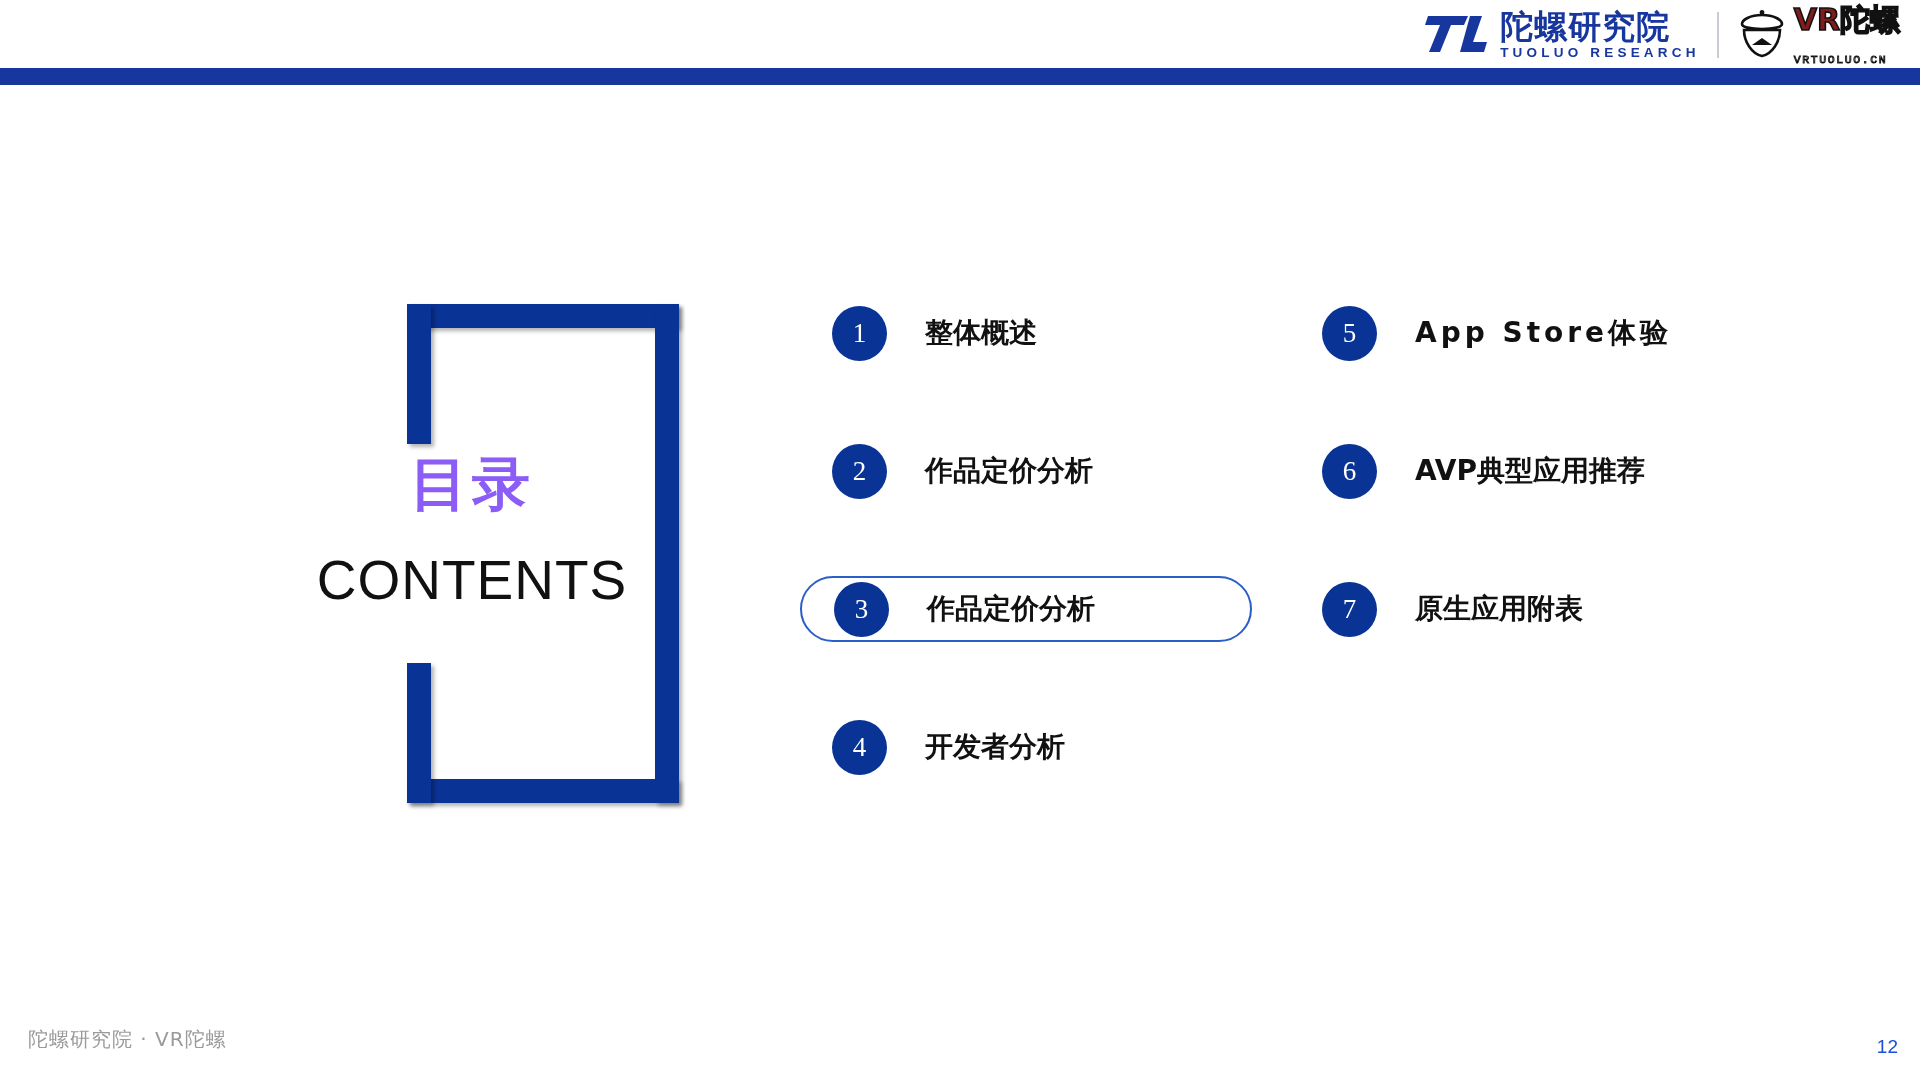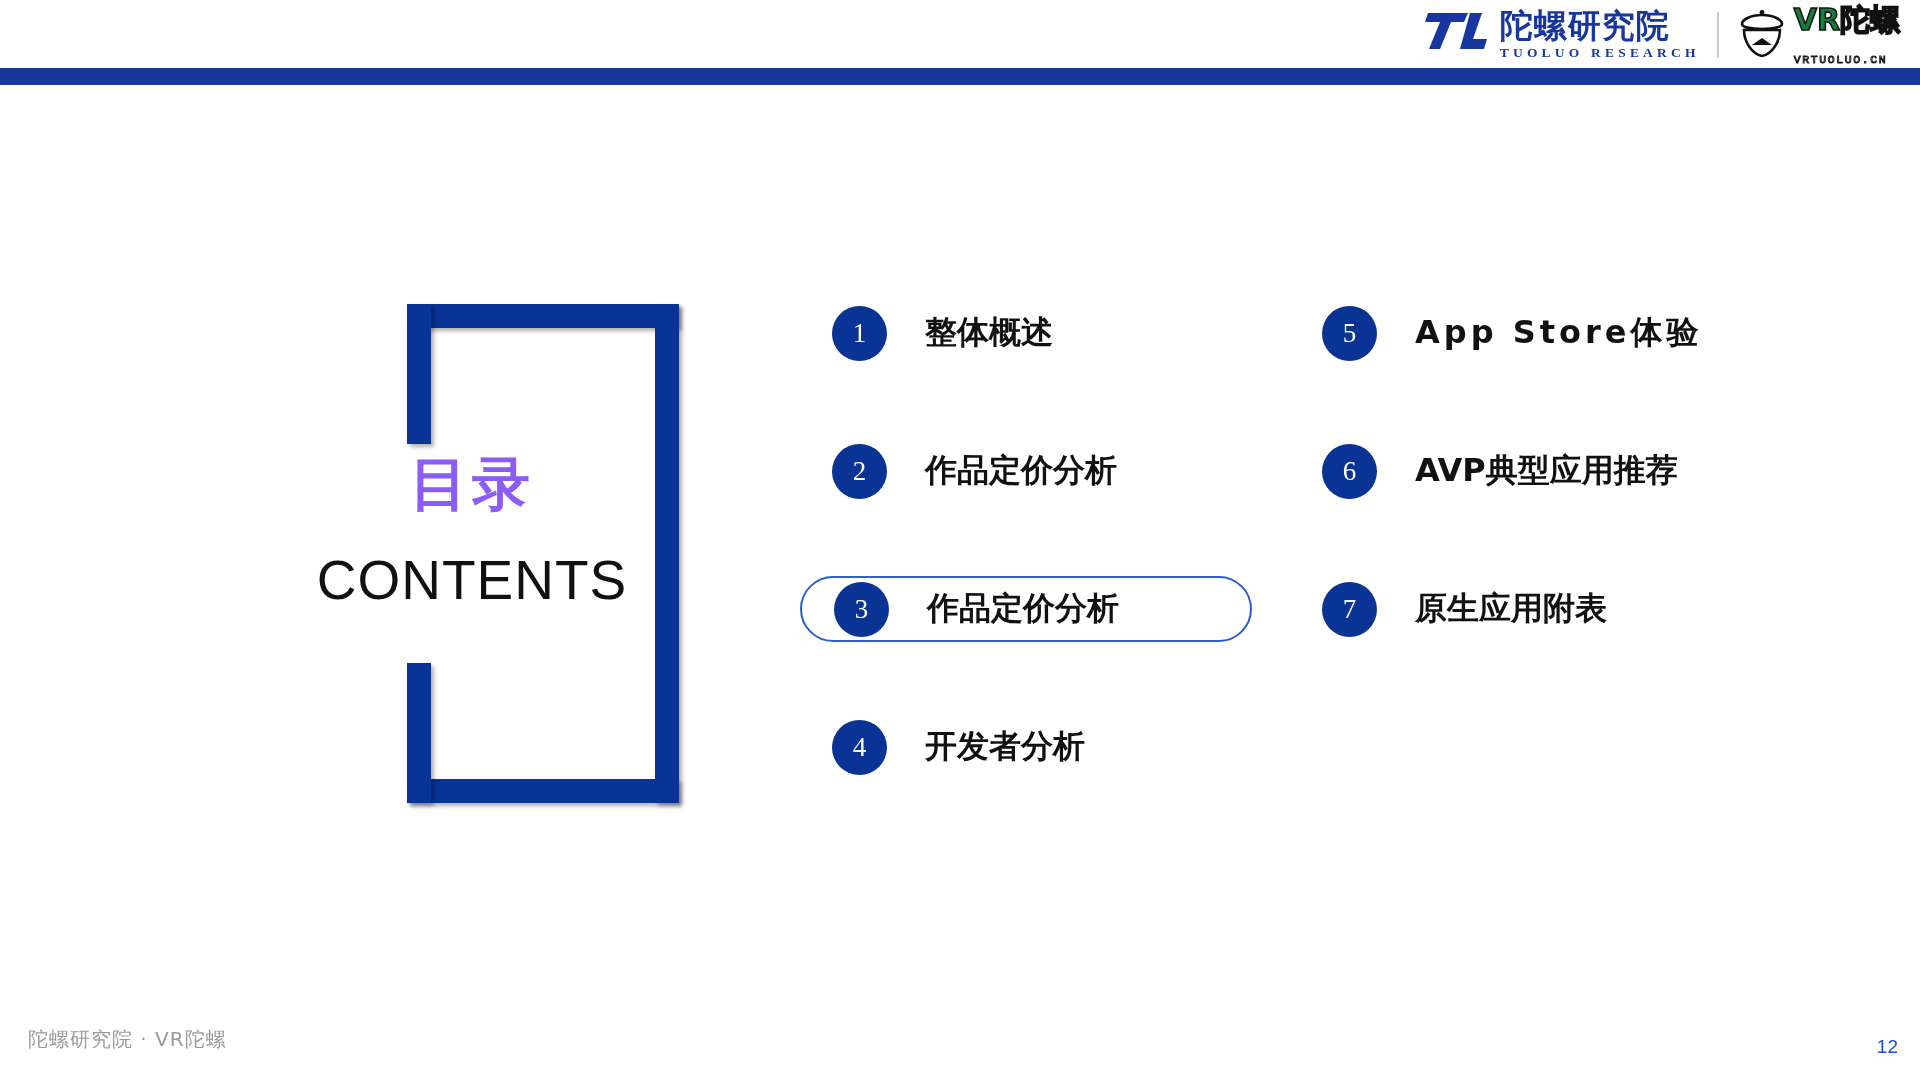--- a/index.html
+++ b/index.html
@@ -8,31 +8,31 @@
     background:#ffffff;
     font-family:"Liberation Sans","DejaVu Sans",sans-serif;
     overflow:hidden;
     position:relative;
   }
   .slide{position:absolute;inset:0;background:#fff;}
 
   
   .header{position:absolute;left:0;top:0;width:1920px;height:104px;}
   .logo-wrap{position:absolute;right:20px;top:4px;display:flex;align-items:center;height:62px;}
-  .logo-tl{display:flex;align-items:flex-start;}
+  .logo-tl{display:flex;align-items:flex-end;}
   .tl-mark{margin-right:12px;}
   .tuoluo-text{display:flex;flex-direction:column;justify-content:center;}
   .tuoluo-cn{font-size:33px;font-weight:bold;color:#17379E;line-height:1.02;letter-spacing:1px;
              font-family:"DejaVu Sans","Liberation Sans",sans-serif;}
   .tuoluo-en{font-size:13.5px;font-weight:bold;color:#17379E;letter-spacing:4.2px;margin-top:2px;
-             font-family:Liberation Serif, serif;}
+             font-family:Liberation Sans, sans-serif;}
   .logo-divider{width:2px;height:46px;background:#c9ccd4;margin:0 17px;}
   .logo-vr{display:flex;align-items:center;}
   .vr-text{display:flex;flex-direction:column;justify-content:center;margin-left:6px;}
-  .vr-cn{font-size:30px;font-weight:bold;color:#15803d;line-height:1.04;letter-spacing:0px;
+  .vr-cn{font-size:30px;font-weight:bold;color:#7f1d1d;line-height:1.04;letter-spacing:0px;
          -webkit-text-stroke:1.6px #111; text-stroke:1.6px #111;
          font-family:"DejaVu Sans","Liberation Sans",sans-serif;}
   .vr-en{font-size:11.5px;color:#fff;letter-spacing:1.6px;margin-top:18px;
          -webkit-text-stroke:0.9px #111;font-family:"Liberation Mono",monospace;}
   .header-bar{position:absolute;left:0;top:68px;width:1920px;height:17px;background:#17379E;}
 
   
   .bracket{position:absolute;left:407px;top:304px;width:272px;height:499px;}
   .bseg{position:absolute;background:#0a3396;box-shadow:3px 3px 4px rgba(0,0,0,.30);}
   .b-top   {left:0;   top:0;    width:272px;height:24px;}
@@ -51,21 +51,21 @@
   .col{position:absolute;}
   .col-left{left:800px;top:300px;}
   .col-right{left:1290px;top:300px;}
 
   .toc-item{position:relative;display:flex;align-items:center;height:66px;margin-bottom:72px;
             padding-left:32px;box-sizing:border-box;}
   .toc-item.boxed{border:2px solid #2a5ec8;border-radius:34px;width:452px;padding-left:32px;}
   .badge{width:55px;height:55px;border-radius:50%;background:#0a3396;color:#fff;
          display:flex;align-items:center;justify-content:center;flex:0 0 auto;
          font-size:27px;font-family:"Liberation Serif",serif;}
-  .toc-label{margin-left:38px;font-size:32px;font-weight:bold;color:#111;white-space:nowrap;
+  .toc-label{margin-left:38px;font-size:28px;font-weight:bold;color:#111;white-space:nowrap;
              font-family:"DejaVu Sans","Liberation Sans",sans-serif;}
   .toc-label.spaced{letter-spacing:4px;}
 
   
   .footer-text{position:absolute;left:28px;bottom:27px;font-size:20px;color:#9a9a9a;
                letter-spacing:1px;font-family:"DejaVu Sans","Liberation Sans",sans-serif;}
   .page-num{position:absolute;right:22px;bottom:22px;font-size:19px;color:#1d4ed8;
             font-family:"Liberation Sans",sans-serif;}
 </style>
 </head>

